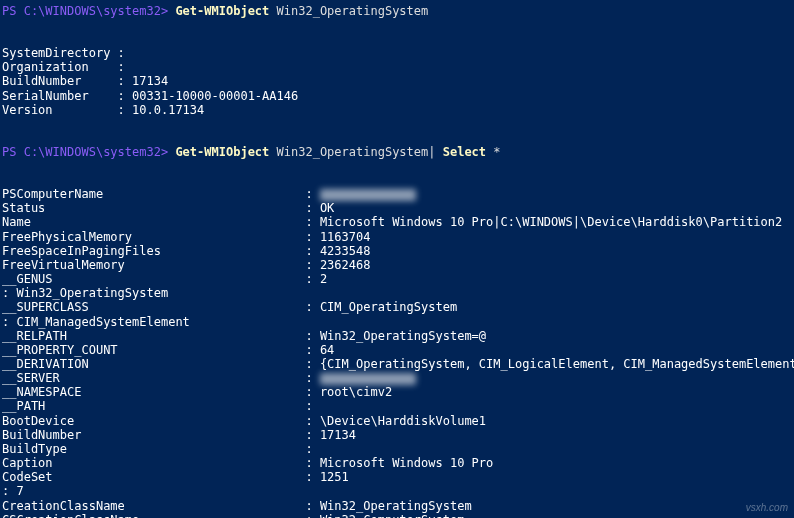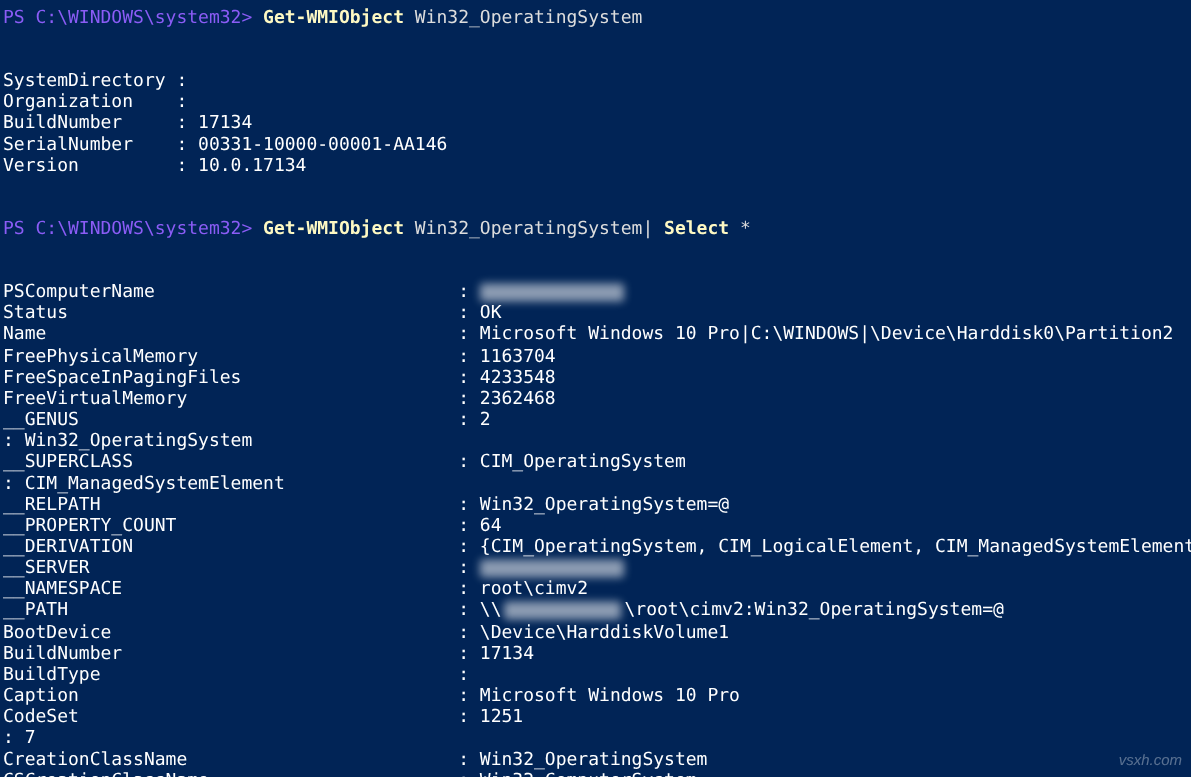--- a/index.html
+++ b/index.html
@@ -155,21 +155,20 @@
       <span class="prop-val"><span class="redacted"></span></span>
     </div>
     <div class="prop-row">
       <span class="prop-key">__NAMESPACE                               </span>
       <span class="prop-sep">: </span>
       <span class="prop-val">root\cimv2</span>
     </div>
     <div class="prop-row">
       <span class="prop-key">__PATH                                    </span>
       <span class="prop-sep">: </span>
-      <span class="prop-val"><span>\\</span><span class="redacted short pad"></span><span>\root\cimv2:Win32_OperatingSystem=@</span></span>
     </div>
     <div class="prop-row">
       <span class="prop-key">BootDevice                                </span>
       <span class="prop-sep">: </span>
       <span class="prop-val">\Device\HarddiskVolume1</span>
     </div>
     <div class="prop-row">
       <span class="prop-key">BuildNumber                               </span>
       <span class="prop-sep">: </span>
       <span class="prop-val">17134</span>

